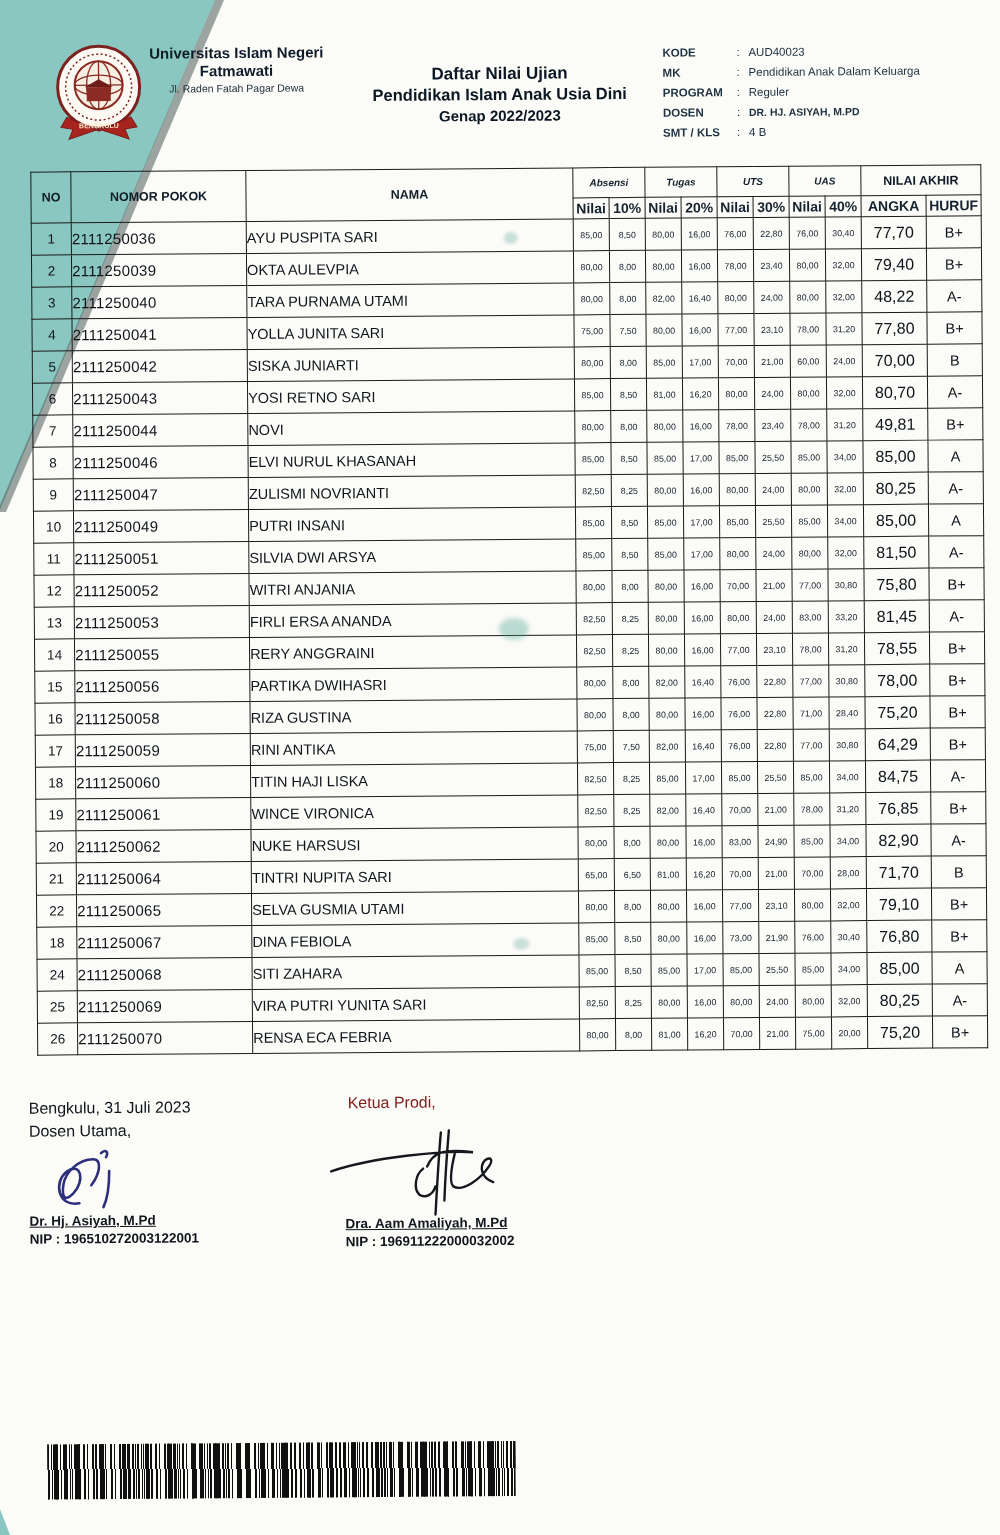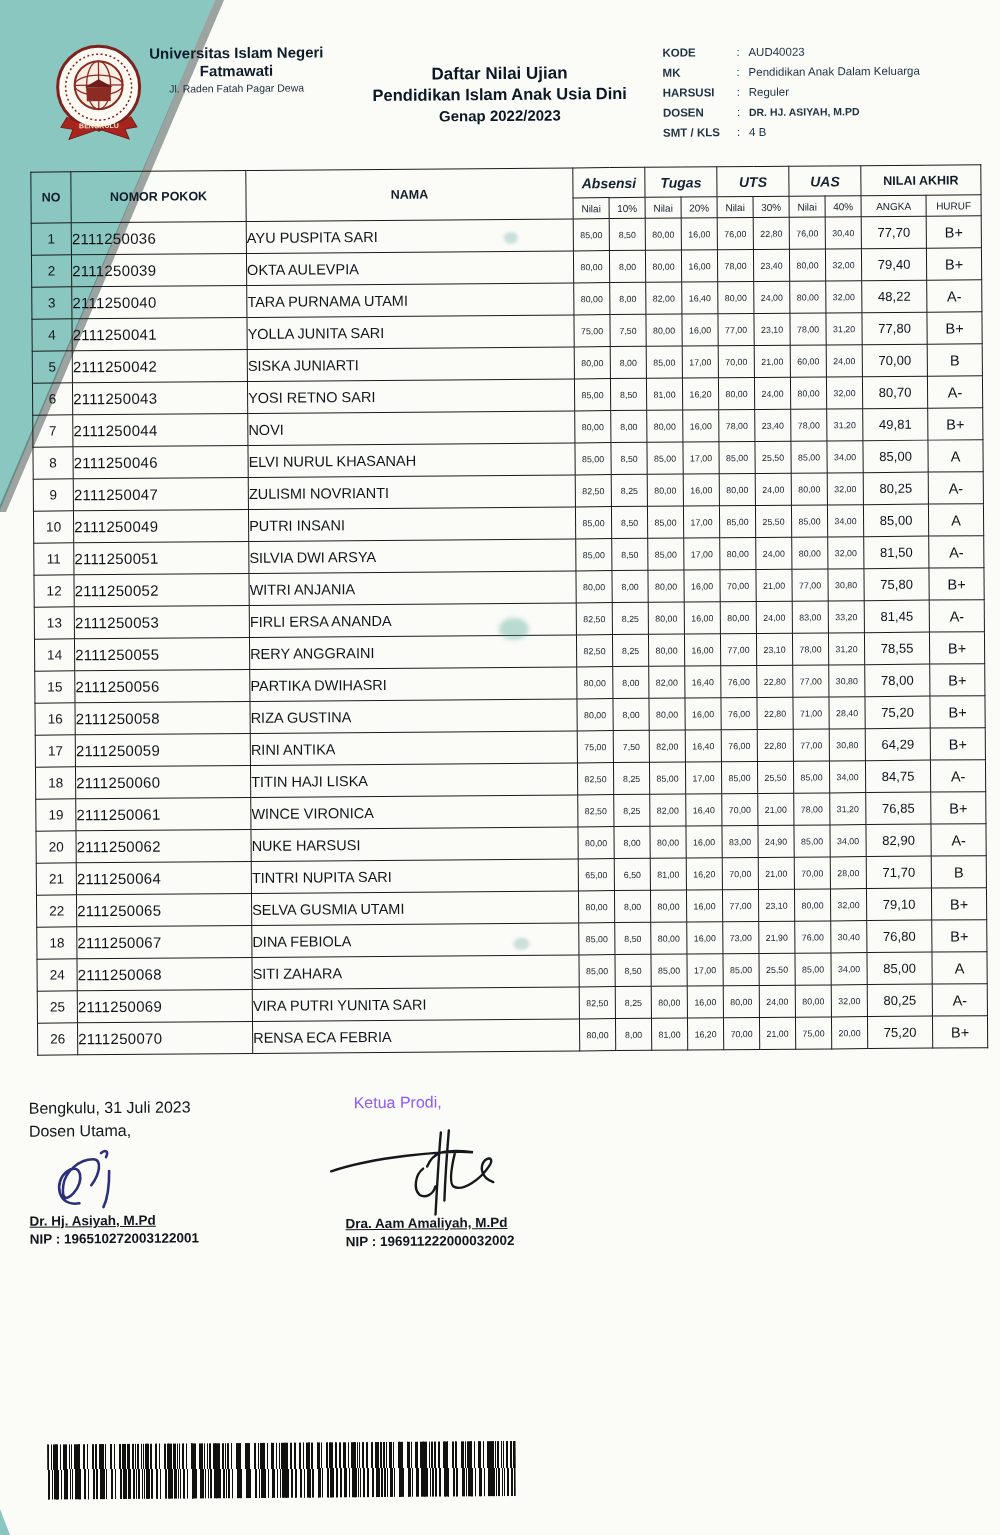--- a/index.html
+++ b/index.html
@@ -32,33 +32,33 @@
 
   
   table.grades{position:absolute;left:35px;top:168px;width:950px;border-collapse:collapse;
     table-layout:fixed;}
   table.grades th,table.grades td{border:1.6px solid var(--line,#1b1b1b);padding:0;
     overflow:hidden;white-space:nowrap;}
   col.w-no{width:40px;}col.w-nim{width:175px;}col.w-nama{width:327px;}
   col.w-s{width:36px;}col.w-angka{width:65px;}col.w-huruf{width:55px;}
   th.h-main{font-size:12.5px;font-weight:bold;color:#101c28;}
   tr.h-row1 th{height:29px;}
-  tr.h-row2 th{height:20px;font-size:10px;font-weight:normal;color:#15222f;}
-  th.h-group{font-size:14px;font-style:italic;font-weight:bold;color:#15222f;}
+  tr.h-row2 th{height:20px;font-size:14px;font-weight:bold;color:#15222f;}
+  th.h-group{font-size:10px;font-style:italic;font-weight:bold;color:#15222f;}
   th.h-final-sub{font-size:11.5px;font-weight:bold;margin-left:37px;}
   td.c-no{height:31px;text-align:center;font-size:13.5px;color:#10161c;}
   td.c-nim{font-size:15px;padding-left:6px;color:#0f151b;letter-spacing:.3px;}
   td.c-nama{font-size:14.5px;padding-left:6px;color:#10161c;}
   td.c-score{text-align:center;font-size:8.8px;color:#141f2b;}
-  td.c-angka{text-align:center;font-size:13px;color:#0d141a;}
+  td.c-angka{text-align:center;font-size:16px;color:#0d141a;}
   td.c-huruf{text-align:center;font-size:14.5px;color:#0d141a;}
 
   
   .f-place{position:absolute;left:26px;top:1093px;font-size:16px;line-height:23px;color:#10161c;}
-  .f-right-role{position:absolute;left:345px;top:1093px;font-size:16px;color:#8b5cf6;margin-left:6px;}
+  .f-right-role{position:absolute;left:345px;top:1093px;font-size:16px;color:#7f1d1d;}
   .sig-left{position:absolute;left:46px;top:1138px;}
   .sig-right{position:absolute;left:320px;top:1122px;}
   .f-left-name{position:absolute;left:26px;top:1210px;font-size:13.5px;font-weight:bold;
     text-decoration:underline;color:#10161c;}
   .f-left-nip{position:absolute;left:26px;top:1228px;font-size:13.5px;font-weight:bold;color:#10161c;}
   .f-right-name{position:absolute;left:342px;top:1215px;font-size:13.5px;font-weight:bold;
     text-decoration:underline;color:#10161c;}
   .f-right-nip{position:absolute;left:342px;top:1233px;font-size:13.5px;font-weight:bold;color:#10161c;}
 
   
@@ -116,21 +116,21 @@
       <span class="info-label">KODE</span>
       <span class="info-colon">:</span>
       <span class="info-value">AUD40023</span>
     </div>
     <div class="info-row">
       <span class="info-label">MK</span>
       <span class="info-colon">:</span>
       <span class="info-value">Pendidikan Anak Dalam Keluarga</span>
     </div>
     <div class="info-row">
-      <span class="info-label">HARSUSI</span>
+      <span class="info-label">PROGRAM</span>
       <span class="info-colon">:</span>
       <span class="info-value">Reguler</span>
     </div>
     <div class="info-row bold-val">
       <span class="info-label">DOSEN</span>
       <span class="info-colon">:</span>
       <span class="info-value">DR. HJ. ASIYAH, M.PD</span>
     </div>
     <div class="info-row">
       <span class="info-label">SMT / KLS</span>

